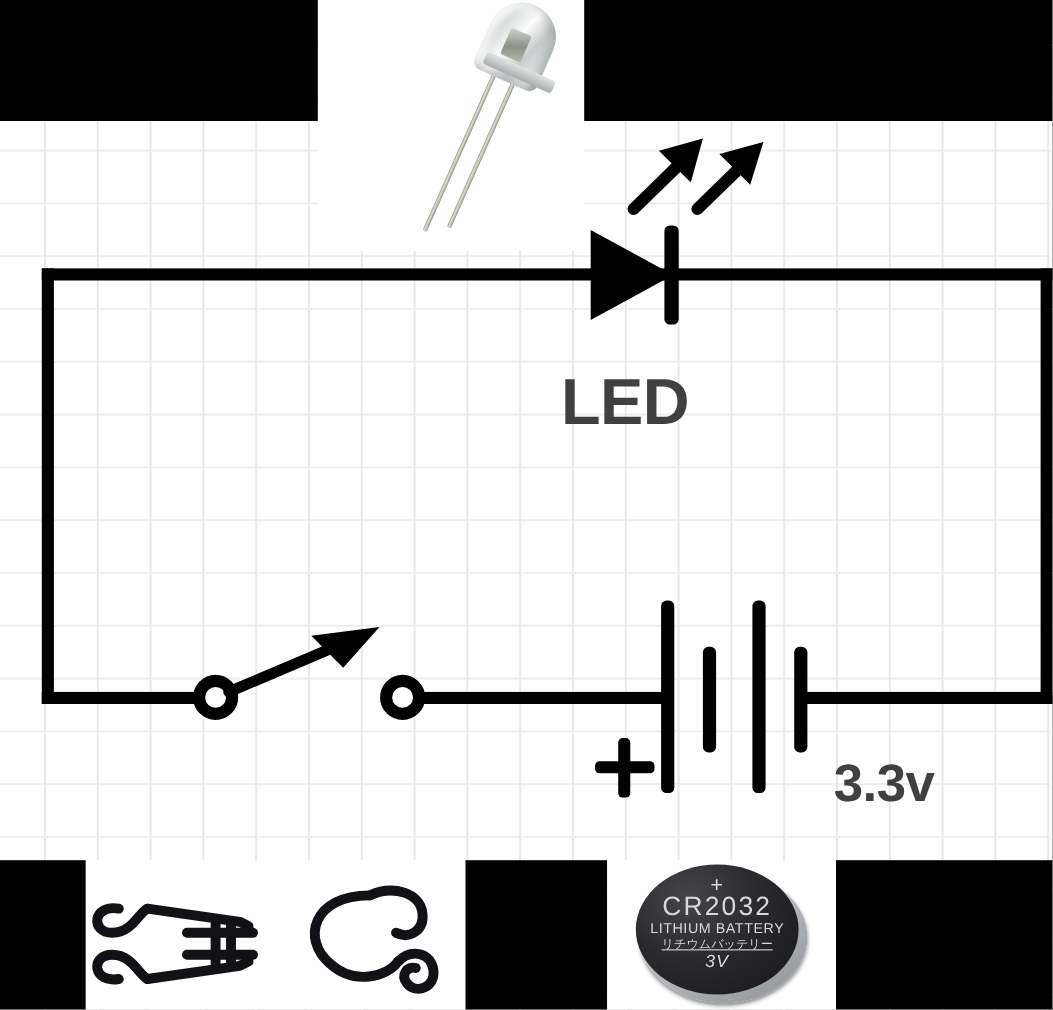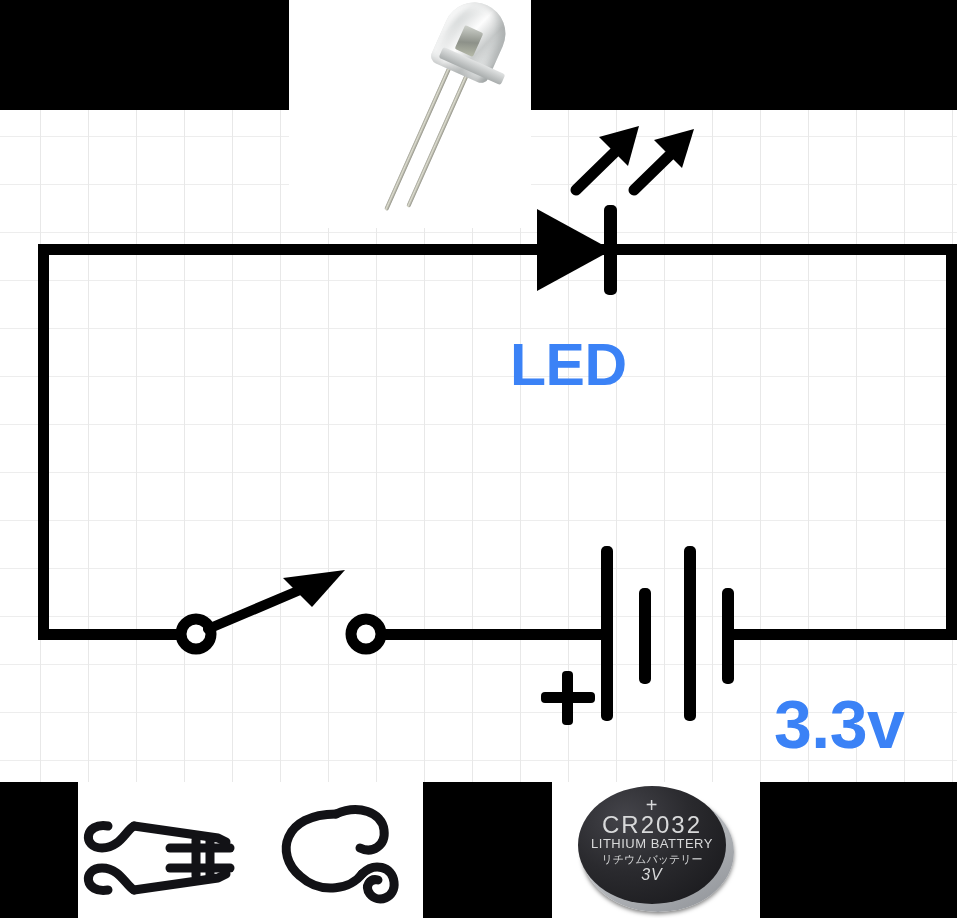--- a/index.html
+++ b/index.html
@@ -39,29 +39,29 @@
     overflow: hidden;
   }
   
   .wire {
     position: absolute;
     background: #000000;
   }
   
   .label {
     position: absolute;
-    color: #3b82f6;
+    color: #404040;
     font-weight: bold;
     font-family: "Liberation Sans", sans-serif;
     white-space: nowrap;
     letter-spacing: -0.5px;
   }
   #lbl-led    { left: 510px; top: 331px; font-size: 59px; }
   #lbl-switch { left: 173px; top: 683px; font-size: 59px; }
-  #lbl-volt   { left: 758px; top: 685px; font-size: 68px; margin-left: 16px; }
+  #lbl-volt   { left: 758px; top: 685px; font-size: 48px; }
 
   
   #sym {
     position: absolute;
     left: 0; top: 0;
     width: 957px; height: 918px;
     pointer-events: none;
   }
 
   
@@ -119,21 +119,21 @@
     border-radius: 50%;
     background: radial-gradient(ellipse at 32% 26%, #44444a 0%, #2a2a2e 45%, #161619 100%);
     color: #d8d9da;
     text-align: center;
     font-family: "Liberation Sans", sans-serif;
     overflow: hidden;
   }
   .coin-face .pl  { font-size: 20px; line-height: 18px; margin-top: 10px; letter-spacing: 1px; }
   .coin-face .mdl { font-size: 24px; line-height: 22px; letter-spacing: 2px; }
   .coin-face .chem{ font-size: 13px; line-height: 16px; letter-spacing: .5px; }
-  .coin-face .jp  { font-size: 11px; line-height: 14px; letter-spacing: 0px; }
+  .coin-face .jp  { font-size: 11px; line-height: 14px; letter-spacing: 0px; text-decoration: underline; }
   .coin-face .v   { font-size: 16px; line-height: 18px; letter-spacing: 1px; font-style: italic; }
 </style>
 </head>
 <body>
 
 <div id="stage">
 
   <div id="grid"></div>
 
   <div class="bar" style="left:0;top:0;width:289px;height:110px;"></div>

